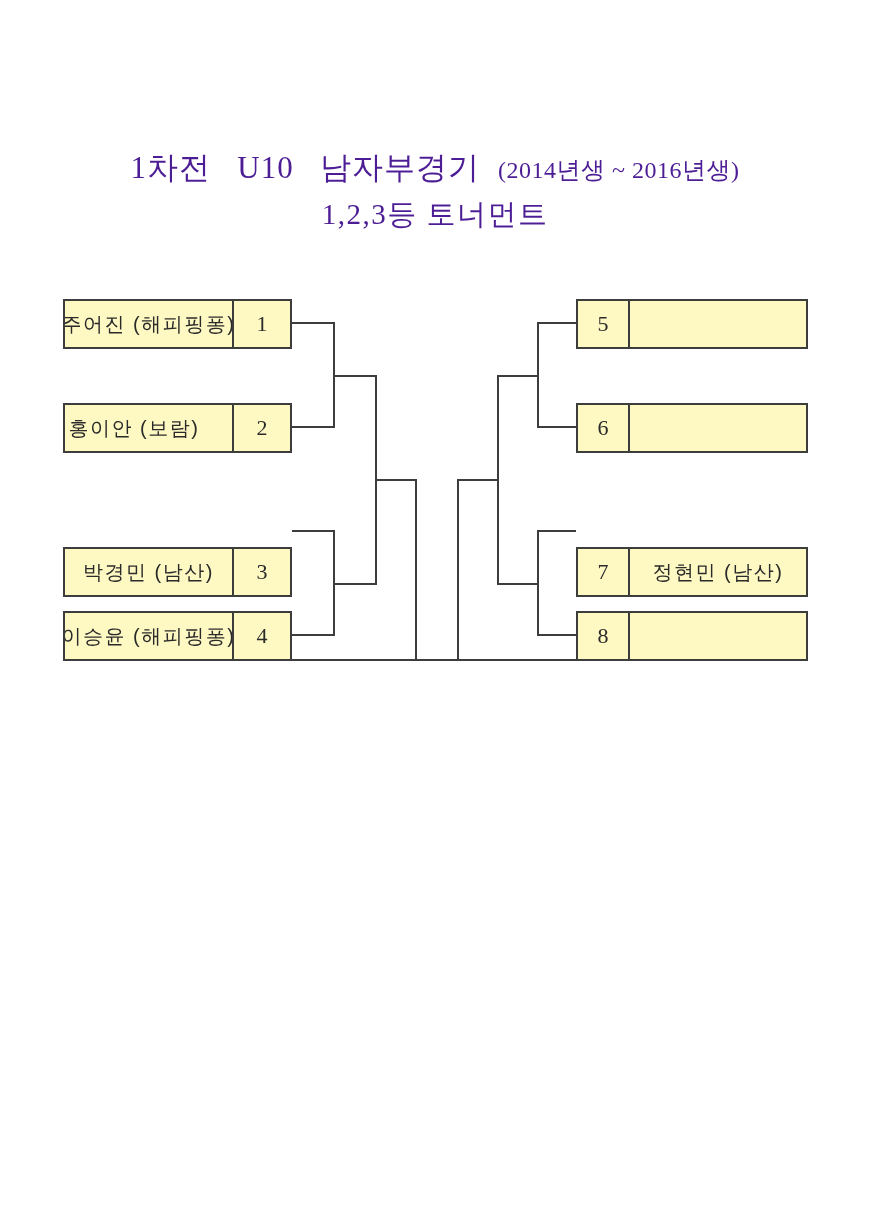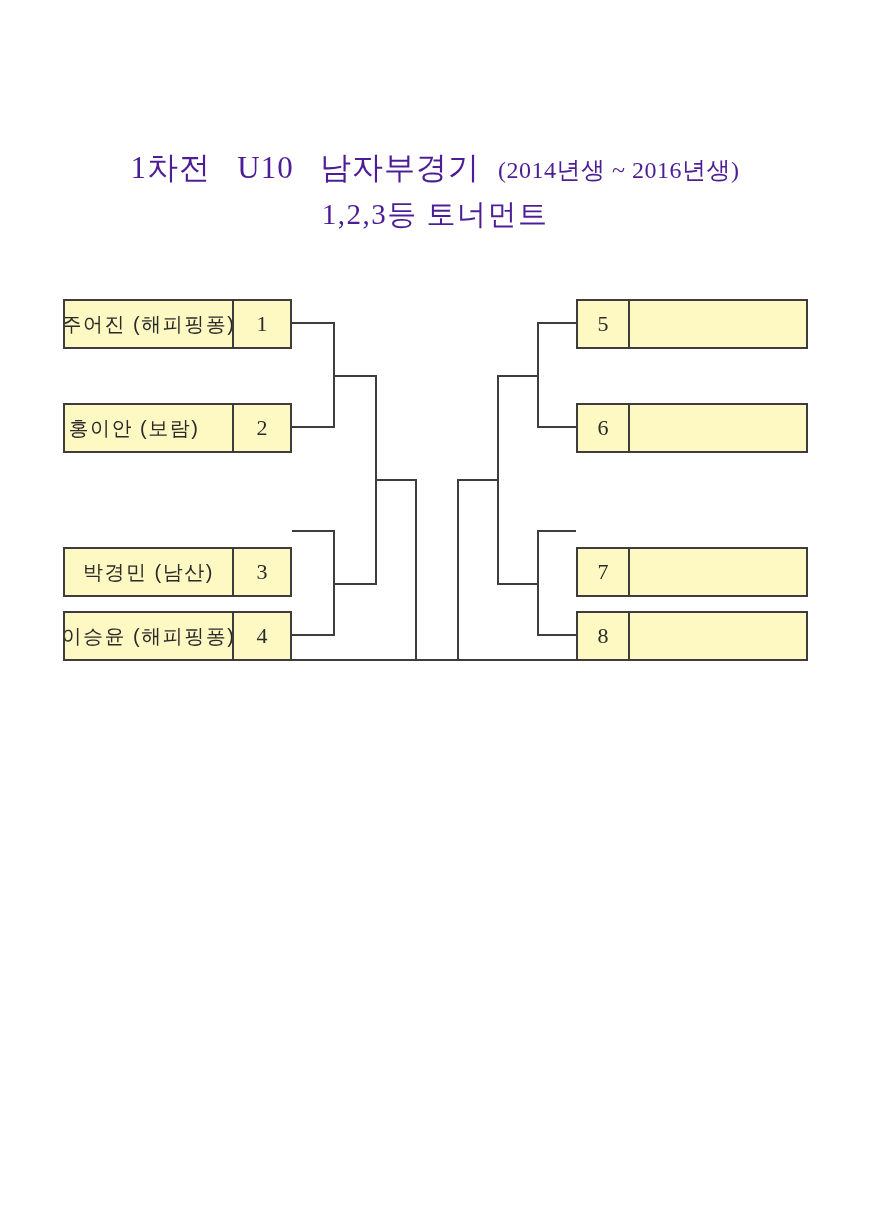--- a/index.html
+++ b/index.html
@@ -132,20 +132,21 @@
   </div>
 
   <div class="pbox right row0">
     <div class="seed-cell">5</div>
   </div>
   <div class="pbox right row1">
     <div class="seed-cell">6</div>
   </div>
   <div class="pbox right row2">
     <div class="seed-cell">7</div>
+    <div class="name-cell">정현민 (남산)</div>
   </div>
   <div class="pbox right row3">
     <div class="seed-cell">8</div>
   </div>
 
   <div class="ln h" style="left:292px; top:322px; width:43px;"></div>
   <div class="ln h" style="left:292px; top:426px; width:43px;"></div>
   <div class="ln v" style="left:333px; top:322px; height:106px;"></div>
   <div class="ln h" style="left:333px; top:375px; width:44px;"></div>
   <div class="ln h" style="left:292px; top:530px; width:43px;"></div>

